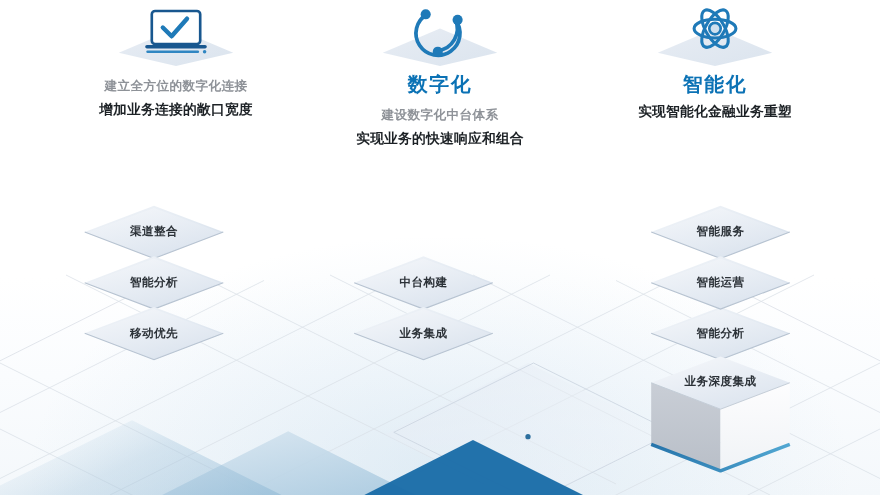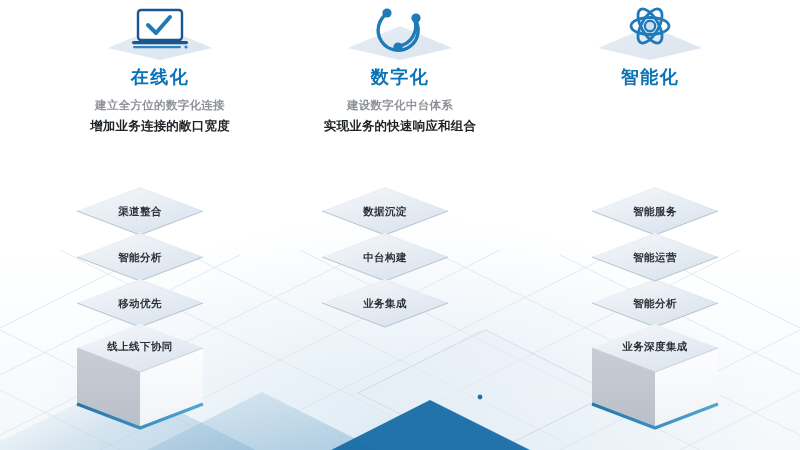--- a/index.html
+++ b/index.html
@@ -124,21 +124,20 @@
           <polygon points="60,26 112,48 60,60 8,48" fill="url(#pl1)"></polygon>
           <g>
             <rect x="38" y="10" width="44" height="30" rx="3" fill="#ffffff" stroke="#18578f" stroke-width="2.4"></rect>
             <path d="M48 25 l8 8 14 -16" fill="none" stroke="#1f7ab8" stroke-width="4" stroke-linecap="round" stroke-linejoin="round"></path>
             <rect x="32" y="41" width="56" height="3.2" rx="1.6" fill="#18578f"></rect>
             <rect x="33" y="46" width="48" height="2.2" rx="1.1" fill="#2f86c2"></rect>
             <circle cx="86" cy="47" r="1.6" fill="#2f86c2"></circle>
           </g>
         </svg>
       </div>
-      <div class="ctitle">在线化</div>
       <div class="csub">建立全方位的数字化连接</div>
       <div class="cstrong">增加业务连接的敞口宽度</div>
     </div>
 
     <div class="col c2">
       <div class="plate">
         <svg width="120" height="62" viewBox="0 0 120 62">
           <defs>
             <linearGradient id="pl2" x1="0" y1="0" x2="1" y2="1">
               <stop offset="0%" stop-color="#e8edf4"></stop>
@@ -172,20 +171,21 @@
           <polygon points="60,26 112,48 60,60 8,48" fill="url(#pl3)"></polygon>
           <g fill="none" stroke="#1f7ab8" stroke-width="2.8">
             <ellipse cx="60" cy="26" rx="19" ry="8.5"></ellipse>
             <ellipse cx="60" cy="26" rx="19" ry="8.5" transform="rotate(60 60 26)"></ellipse>
             <ellipse cx="60" cy="26" rx="19" ry="8.5" transform="rotate(120 60 26)"></ellipse>
             <circle cx="60" cy="26" r="5.2" fill="#cfe0ee" stroke="#1f7ab8" stroke-width="2.4"></circle>
           </g>
         </svg>
       </div>
       <div class="ctitle">智能化</div>
+      <div class="cstrong">实现智能化金融业务重塑</div>
     </div>
   </div>
 
   <div class="stack">
 
     <svg width="0" height="0" style="position:absolute">
       <defs>
         <linearGradient id="dg" x1="0" y1="0" x2="1" y2="1">
           <stop offset="0%" stop-color="#f2f5f9"></stop>
           <stop offset="55%" stop-color="#e3eaf2"></stop>
@@ -228,39 +228,21 @@
     </div>
     <div class="dia" style="left:75px;top:277px">
       <svg width="130" height="52" viewBox="0 0 130 52">
         <polygon points="65,2 128,26 65,50 2,26" fill="url(#dg)"></polygon>
         <polygon points="65,4 126,26.5 65,49 4,26.5" fill="url(#dgTop)" opacity=".85"></polygon>
         <path d="M2 26 L65 50 L128 26" fill="none" stroke="#b7c3d1" stroke-width="1"></path>
       </svg>
       <span class="lbl">移动优先</span>
     </div>
 
-    <div class="cube" style="left:75px;top:322px;width:130px;height:110px;">
-      <svg width="130" height="110" viewBox="0 0 130 110">
-        <polygon points="65,2 128,26 65,50 2,26" fill="url(#dgTop)"></polygon>
-        <path d="M2 26 L2 82 L65 106 L65 50 Z" fill="url(#cubeFrontL)"></path>
-        <path d="M65 50 L65 106 L128 82 L128 26 Z" fill="url(#cubeFrontR)"></path>
-        <path d="M2 82 L65 106 L128 82" fill="none" stroke="url(#glow)" stroke-width="3.2" stroke-linejoin="round" opacity=".95"></path>
-        <path d="M2 26 L65 50 L128 26" fill="none" stroke="#c3ccd7" stroke-width="0.9"></path>
-      </svg>
-      <span class="lbl">线上线下协同</span>
-    </div>
-
-    <div class="dia" style="left:320px;top:185px">
-      <svg width="130" height="52" viewBox="0 0 130 52">
-        <polygon points="65,2 128,26 65,50 2,26" fill="url(#dg)"></polygon>
-        <polygon points="65,4 126,26.5 65,49 4,26.5" fill="url(#dgTop)" opacity=".85"></polygon>
-        <path d="M2 26 L65 50 L128 26" fill="none" stroke="#b7c3d1" stroke-width="1"></path>
-      </svg>
-      <span class="lbl">数据沉淀</span>
-    </div>
+
     <div class="dia" style="left:320px;top:231px">
       <svg width="130" height="52" viewBox="0 0 130 52">
         <polygon points="65,2 128,26 65,50 2,26" fill="url(#dg)"></polygon>
         <polygon points="65,4 126,26.5 65,49 4,26.5" fill="url(#dgTop)" opacity=".85"></polygon>
         <path d="M2 26 L65 50 L128 26" fill="none" stroke="#b7c3d1" stroke-width="1"></path>
       </svg>
       <span class="lbl">中台构建</span>
     </div>
     <div class="dia" style="left:320px;top:277px">
       <svg width="130" height="52" viewBox="0 0 130 52">

